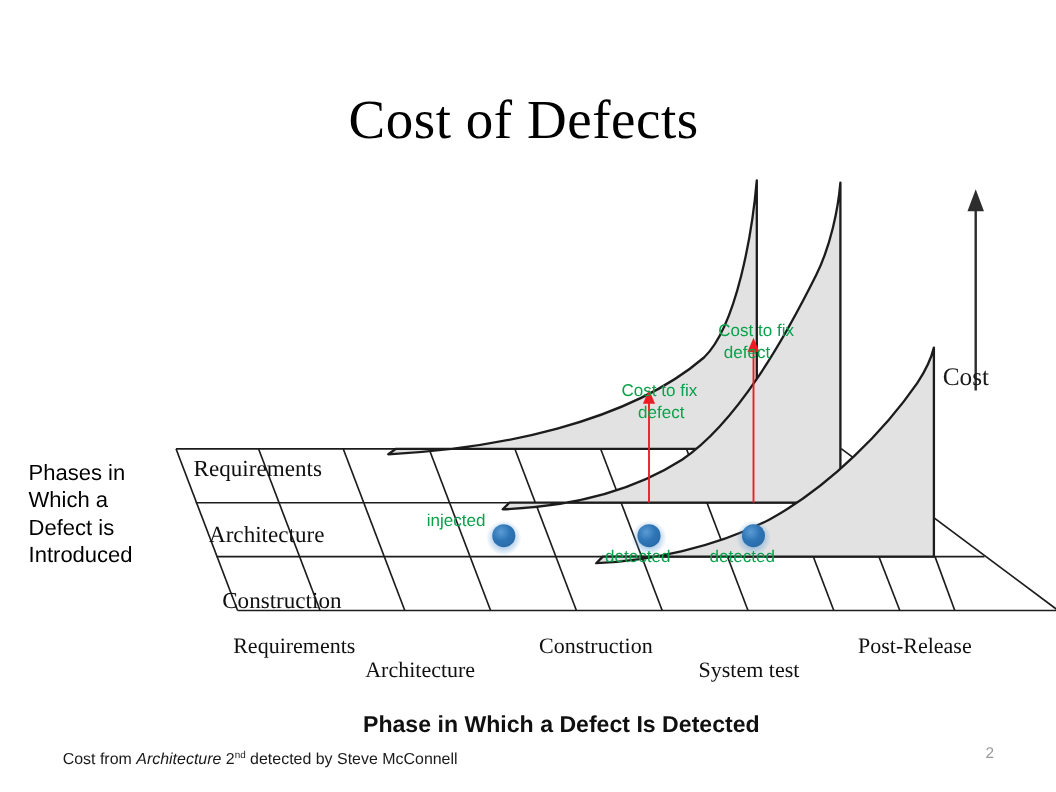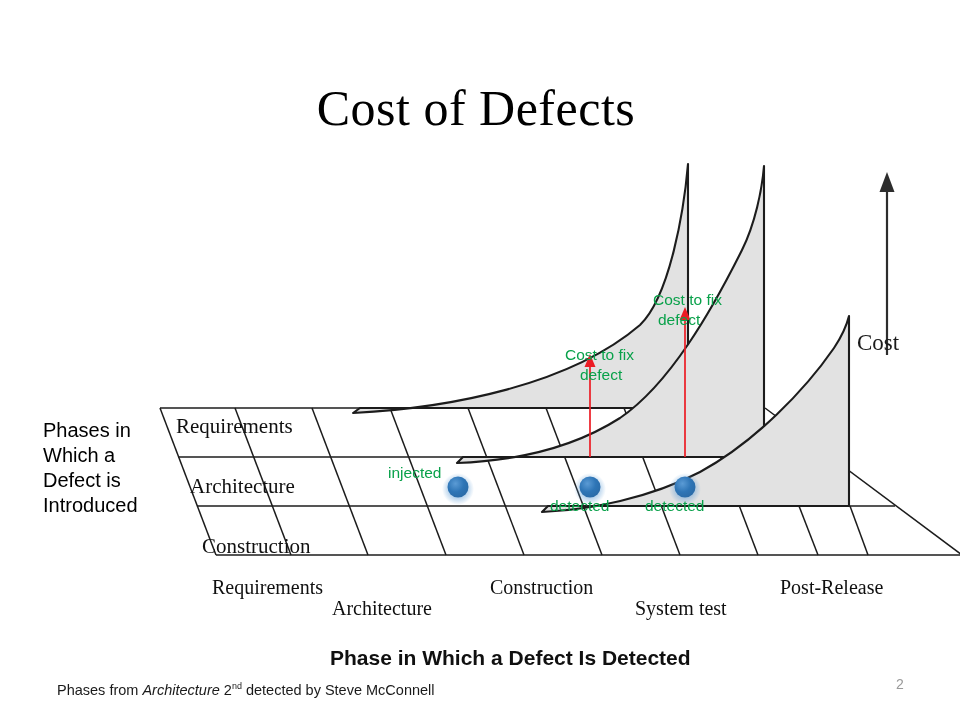--- a/index.html
+++ b/index.html
@@ -42,21 +42,20 @@
   #phases-caption {
     position: absolute;
     left: 26px;
     top: 418px;
     width: 150px;
     font-family: "Liberation Sans", sans-serif;
     font-size: 20px;
     line-height: 25px;
     color: #000000;
     white-space: pre-line;
-    margin-left: 17px;
   }
 
   
   #source-note {
     position: absolute;
     left: 57px;
     top: 681px;
     font-family: "Liberation Sans", sans-serif;
     font-size: 14.5px;
     color: #1a1a1a;
@@ -246,18 +245,18 @@
       <g>
         <path class="cost-arrow" d="M 737 205 L 737 38"></path>
         <path class="cost-head" d="M 737 22 l 7.5 20 l -15 0 Z"></path>
       </g>
       <text class="cost-label" x="707" y="200">Cost</text>
 
     </svg>
   </div>
 
   <div id="source-note">
-    <span>Phases from </span><span class="it">Architecture</span><span> 2</span><sup>nd</sup><span> detected by Steve McConnell</span>
+    <span>Cost from </span><span class="it">Architecture</span><span> 2</span><sup>nd</sup><span> detected by Steve McConnell</span>
   </div>
 
   <div id="page-number">2</div>
 
 </div>
 
 </body></html>

